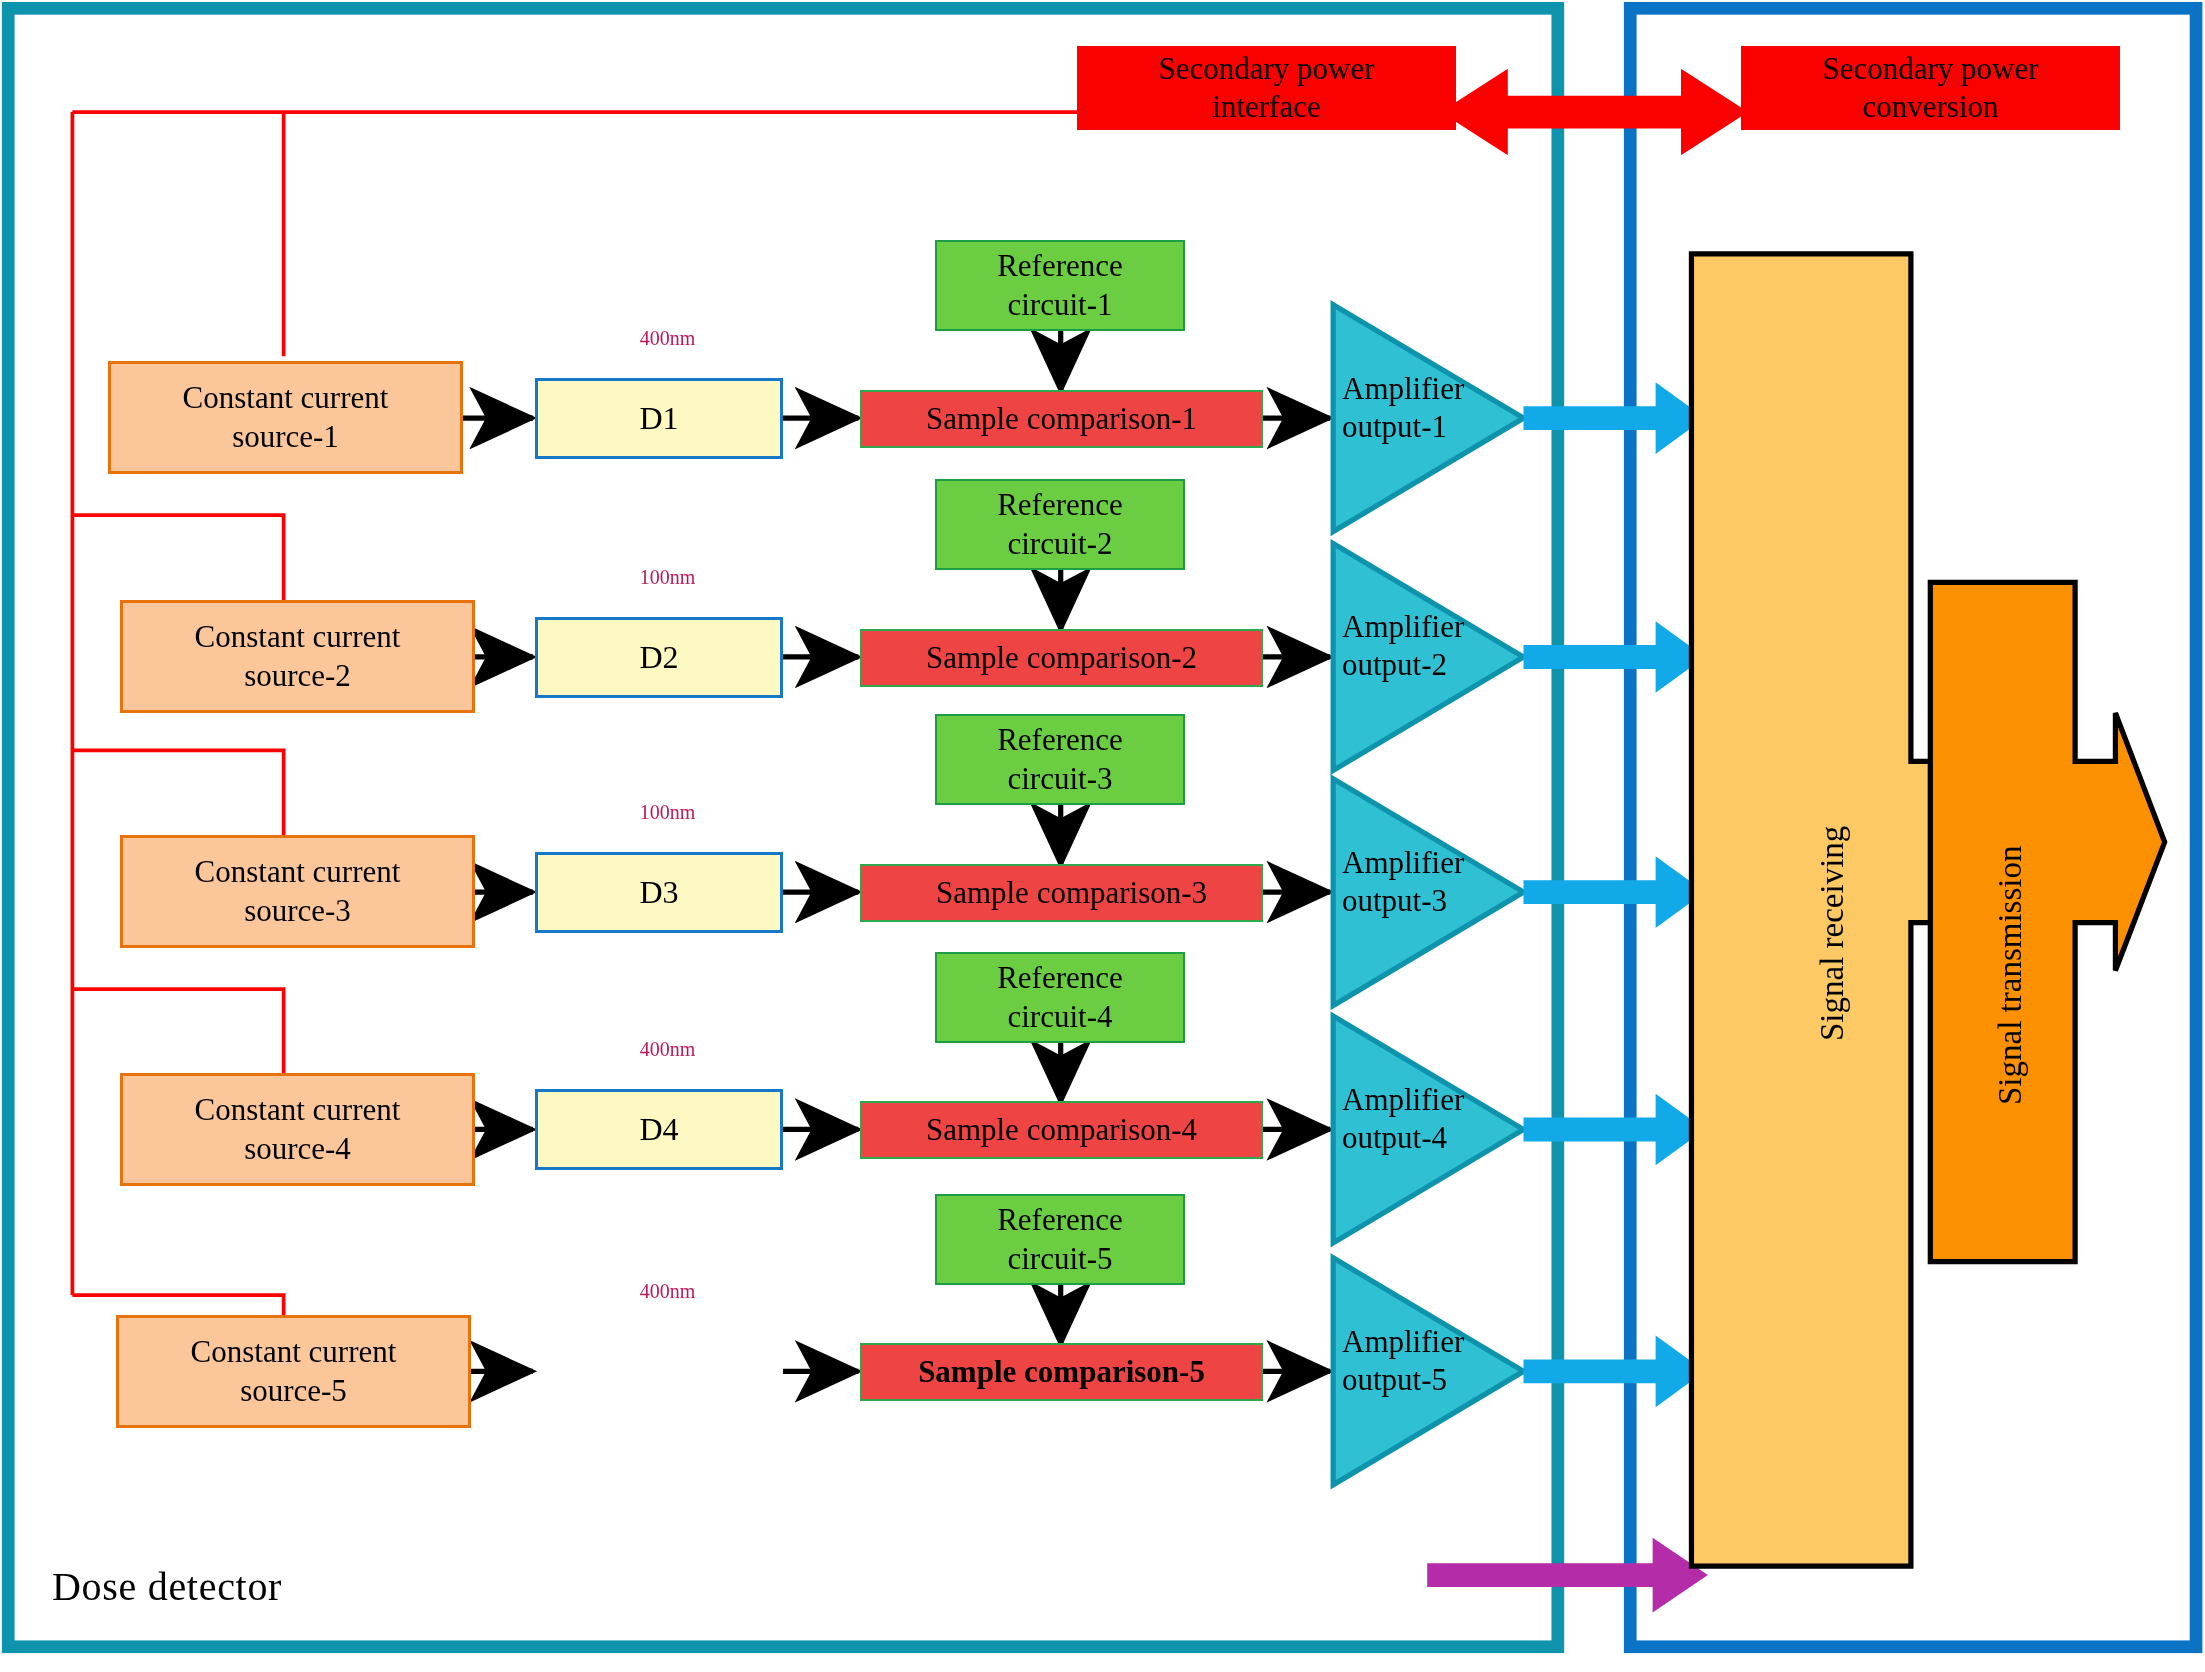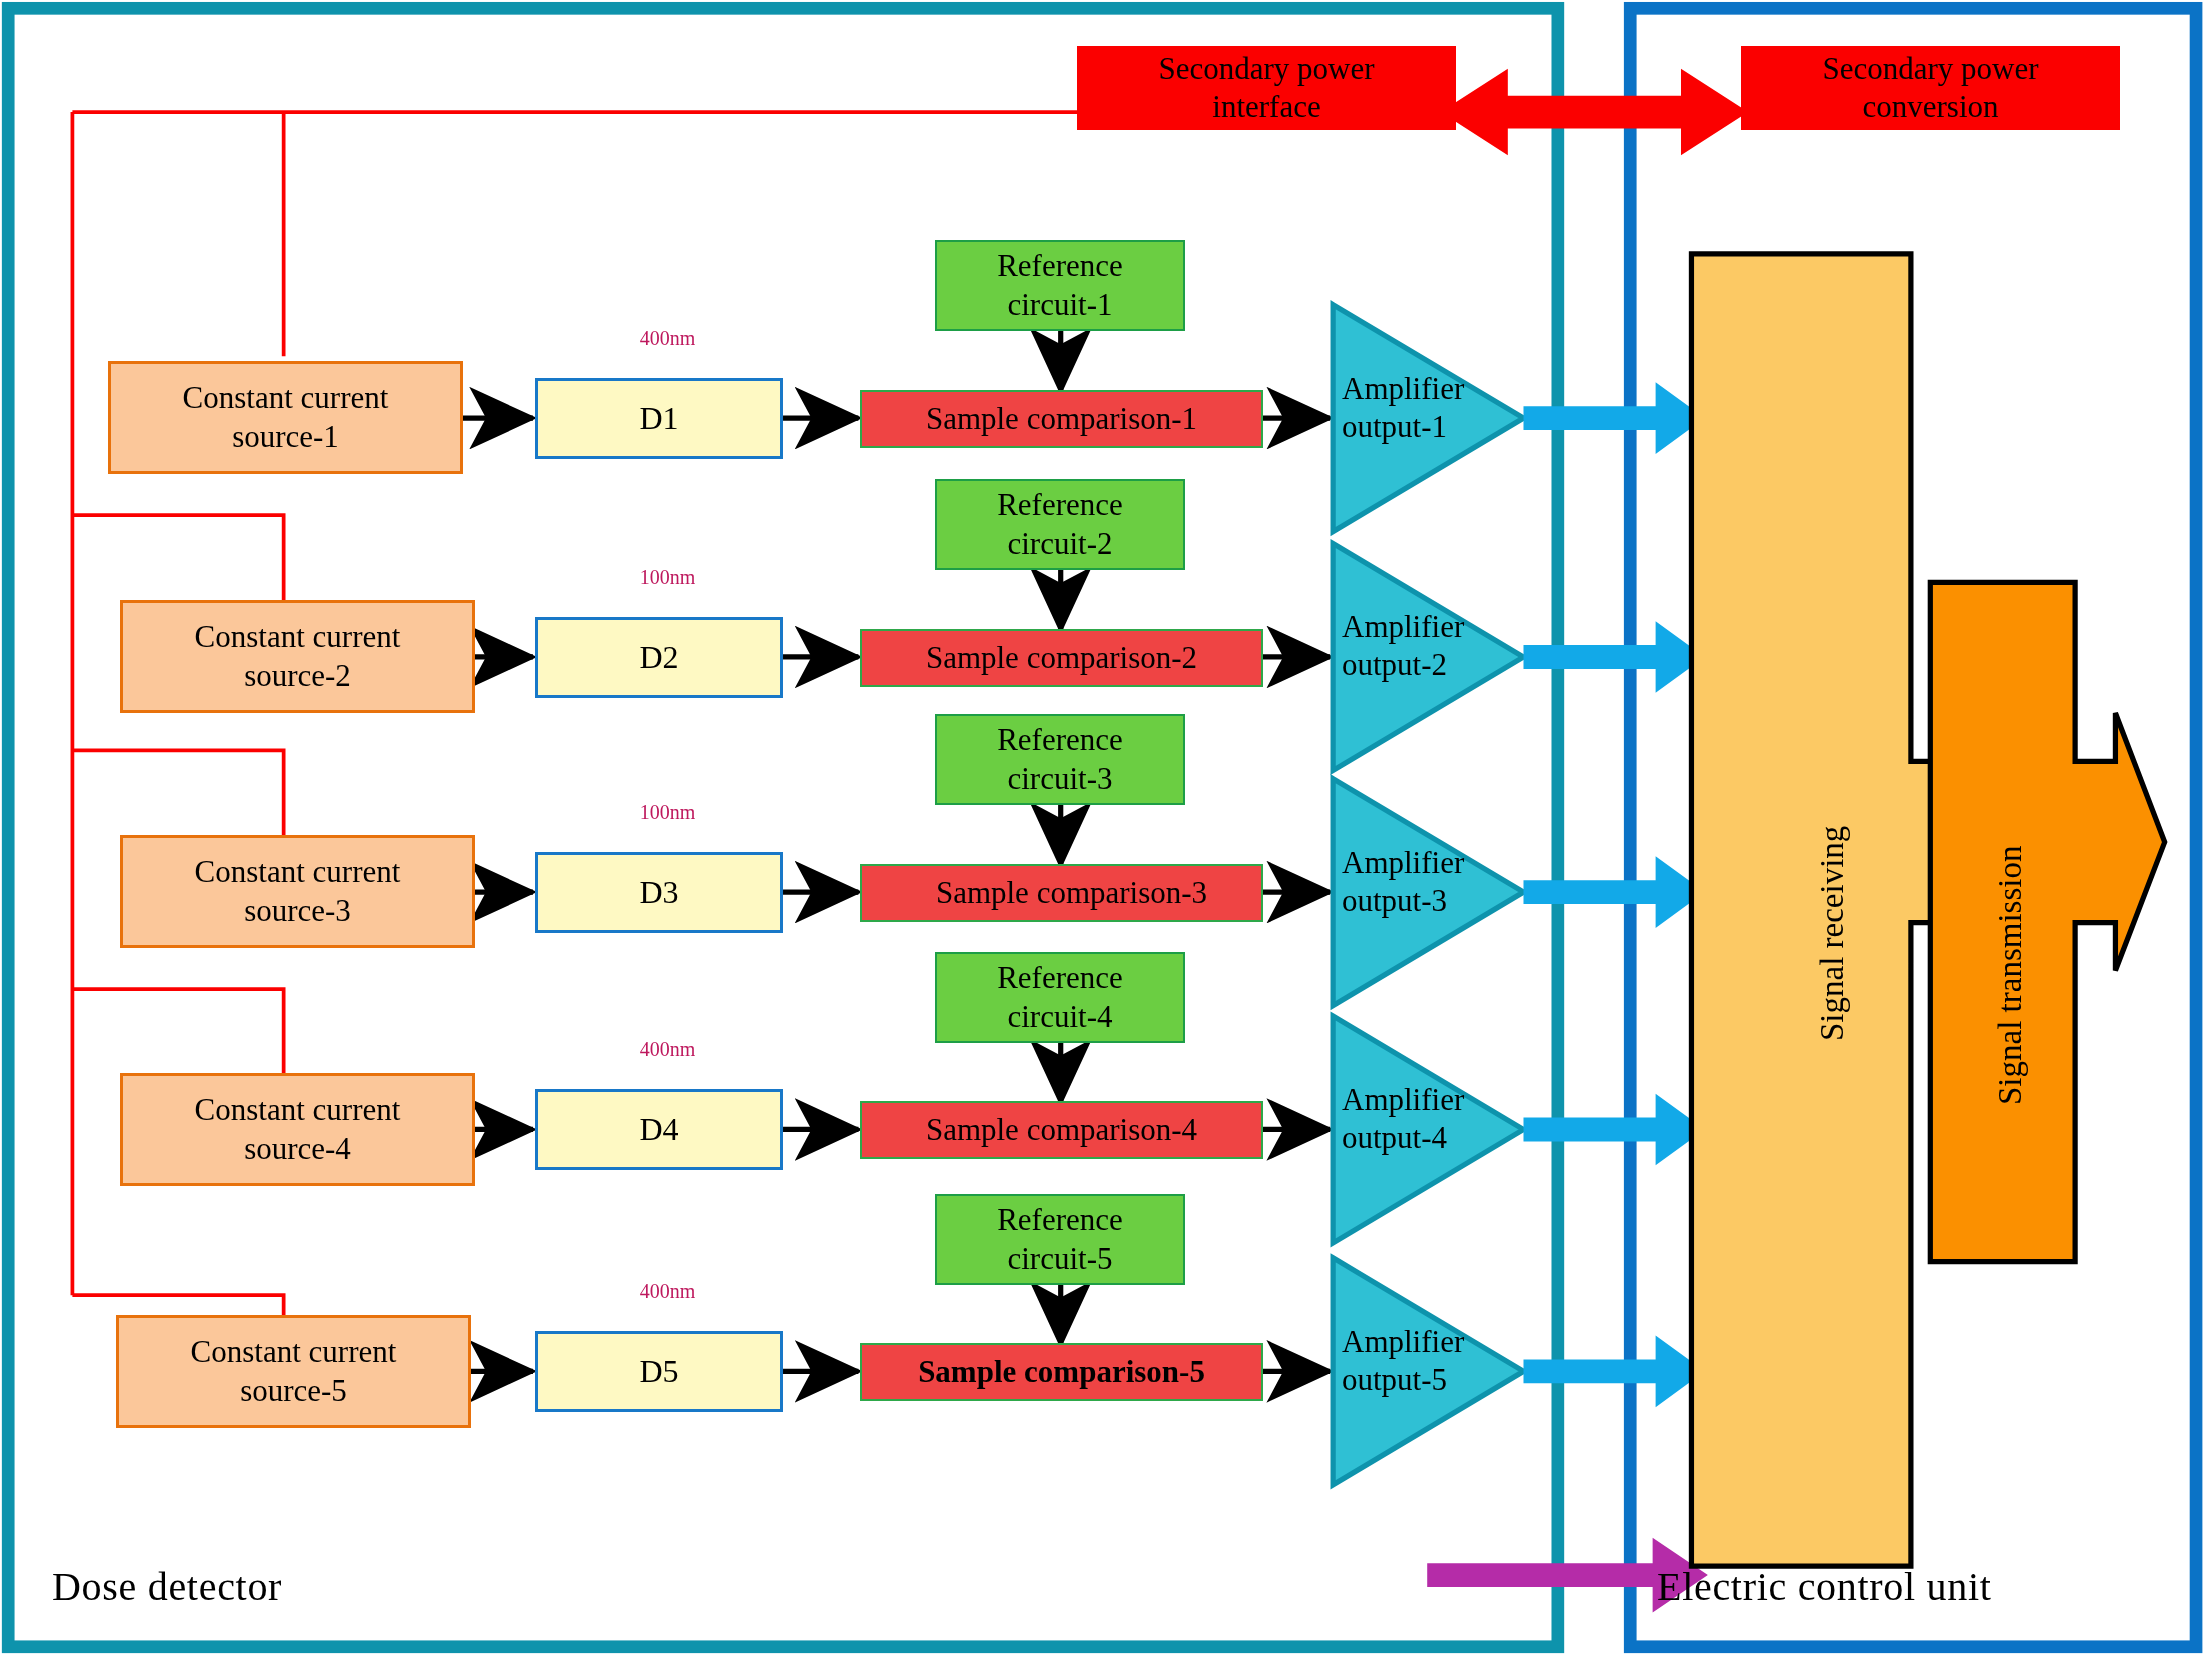--- a/index.html
+++ b/index.html
@@ -182,28 +182,26 @@
   <div class="box box-d" style="left:535px;top:1089px;width:248px;height:81px;">D4</div>
   <div class="box box-ref" style="left:935px;top:952px;width:250px;height:91px;">Reference
 circuit-4</div>
   <div class="box box-smp" style="left:860px;top:1101px;width:403px;height:58px;">Sample comparison-4</div>
   <div class="amp-label" style="left:1342px;top:1081px;">Amplifier
 output-4</div>
 
   <div class="box box-ccs" style="left:116px;top:1315px;width:355px;height:113px;">Constant current
 source-5</div>
   <div class="nm-label" style="left:593px;top:1280px;width:149px;text-align:center;">400nm</div>
-  <div class="box box-d" style="left:535px;top:1331px;width:248px;height:81px;">D5</div>
   <div class="box box-ref" style="left:935px;top:1194px;width:250px;height:91px;">Reference
 circuit-5</div>
   <div class="box box-smp" style="left:860px;top:1343px;width:403px;height:58px;font-weight:bold;">Sample comparison-5</div>
   <div class="amp-label" style="left:1342px;top:1323px;">Amplifier
 output-5</div>
 
 
   <div class="vert-label" style="left:1814px;top:1041px;">Signal receiving</div>
   <div class="vert-label" style="left:1992px;top:1105px;">Signal transmission</div>
 
   <div class="region-label" style="left:52px;top:1563px;">Dose detector</div>
-  <div class="region-label" style="left:1657px;top:1563px;">Electric control unit</div>
 
 </div>
 
 
 </body></html>

